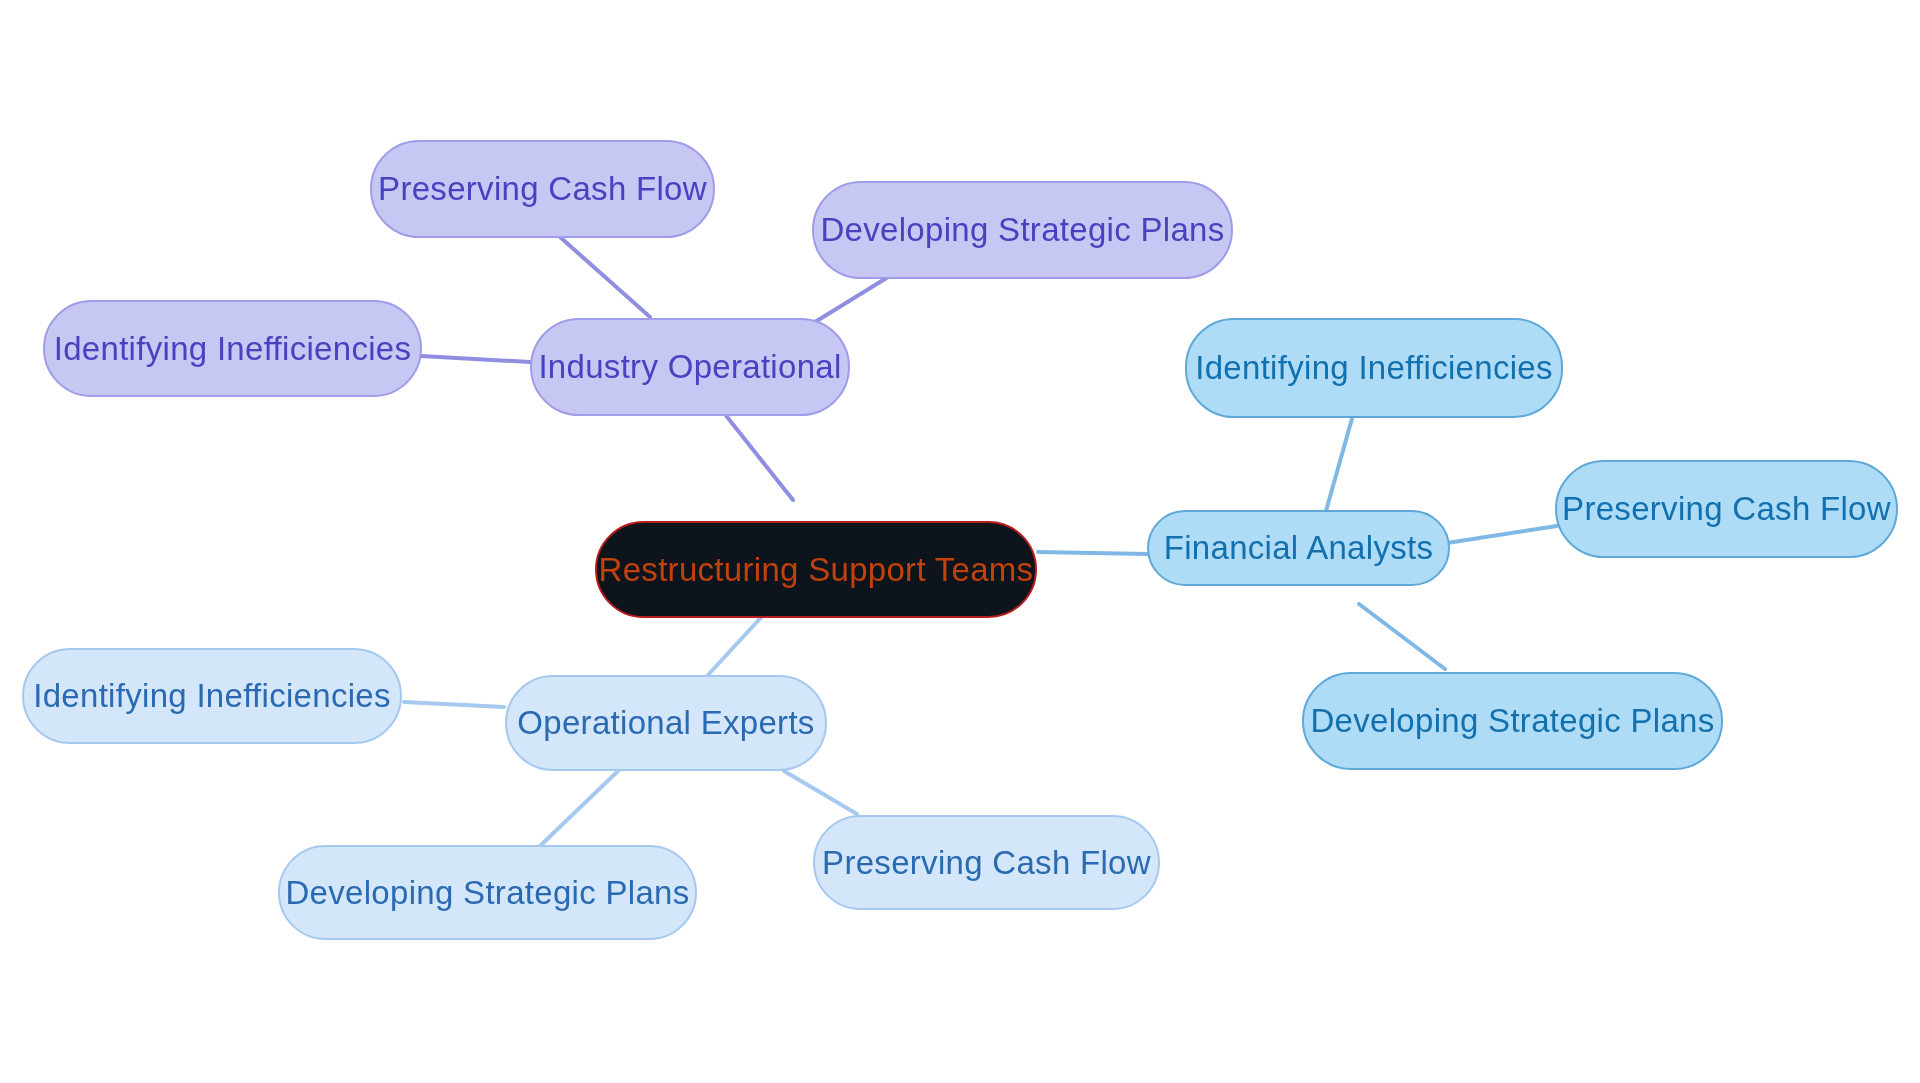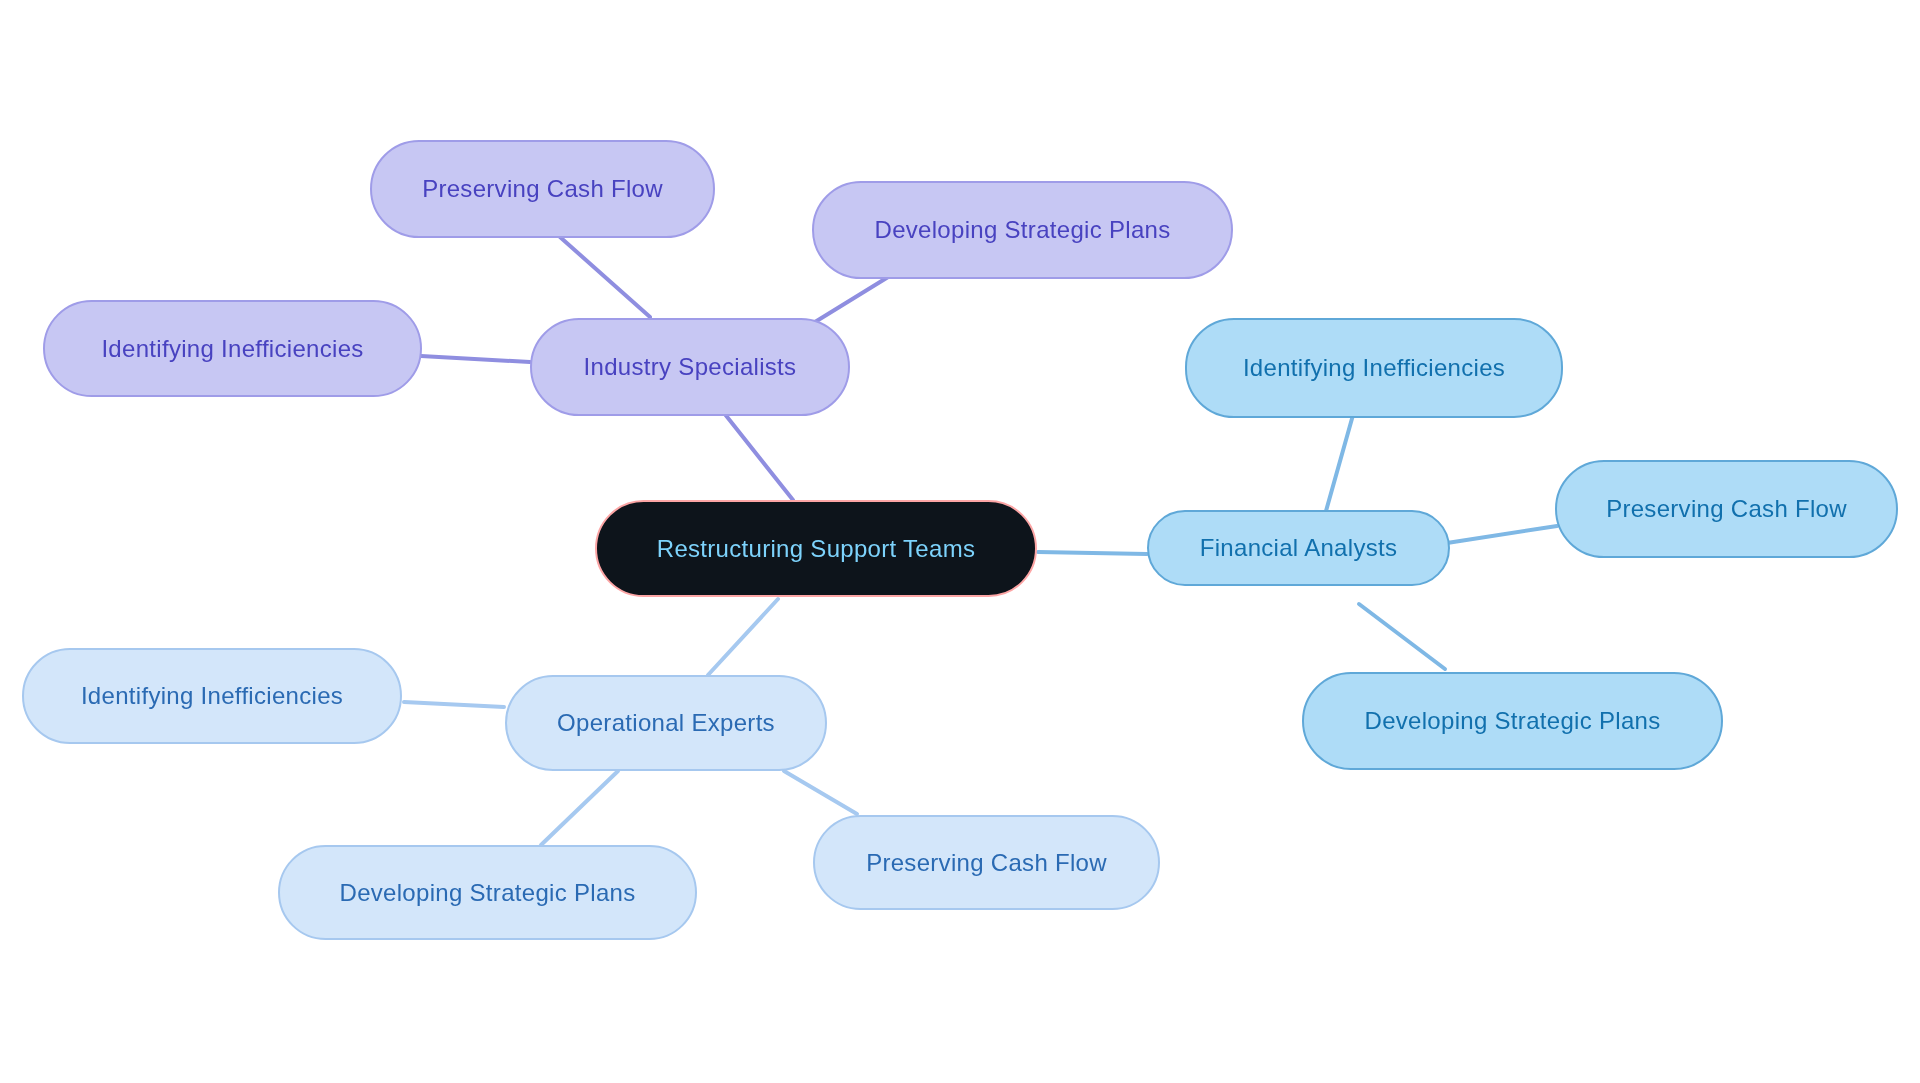--- a/index.html
+++ b/index.html
@@ -26,30 +26,31 @@
   .edge.financial   { stroke: #7fb8e5; stroke-width: 4; }
   .edge.operational { stroke: #a6c9f0; stroke-width: 4; }
 
   .node {
     position: absolute;
     display: flex;
     align-items: center;
     justify-content: center;
     border-radius: 49px;
     box-sizing: border-box;
-    font-size: 24px;
+    font-size: 33px;
     letter-spacing: 0.3px;
     white-space: nowrap;
     cursor: pointer;
     user-select: none;
   }
   .node.central {
     background: #0d141b;
-    color: #7dd3fc;
-    border: 2px solid #fca5a5;
+    color: #c2410c;
+    border: 2px solid #b91c1c;
+    margin-top: 21px;
   }
   .node.industry {
     background: #c7c7f3;
     border: 2px solid #9f9ce8;
     color: #4842c0;
   }
   .node.financial {
     background: #aedcf7;
     border: 2px solid #5fa8d8;
     color: #1170ad;
@@ -78,21 +79,21 @@
     <line class="edge financial" x1="1359" y1="604" x2="1445" y2="669"></line>
 
     <line class="edge operational" x1="778" y1="599" x2="708" y2="675"></line>
     <line class="edge operational" x1="404" y1="702" x2="504" y2="707"></line>
     <line class="edge operational" x1="618" y1="771" x2="541" y2="845"></line>
     <line class="edge operational" x1="784" y1="771" x2="857" y2="814"></line>
   </svg>
 
   <div class="node central" style="left:595px; top:500px; width:442px; height:97px;">Restructuring Support Teams</div>
 
-  <div class="node industry" style="left:530px; top:318px; width:320px; height:98px;">Industry Specialists</div>
+  <div class="node industry" style="left:530px; top:318px; width:320px; height:98px;">Industry Operational</div>
   <div class="node industry" style="left:370px; top:140px; width:345px; height:98px;">Preserving Cash Flow</div>
   <div class="node industry" style="left:812px; top:181px; width:421px; height:98px;">Developing Strategic Plans</div>
   <div class="node industry" style="left:43px; top:300px; width:379px; height:97px;">Identifying Inefficiencies</div>
 
   <div class="node financial" style="left:1147px; top:510px; width:303px; height:76px;">Financial Analysts</div>
   <div class="node financial" style="left:1185px; top:318px; width:378px; height:100px;">Identifying Inefficiencies</div>
   <div class="node financial" style="left:1555px; top:460px; width:343px; height:98px;">Preserving Cash Flow</div>
   <div class="node financial" style="left:1302px; top:672px; width:421px; height:98px;">Developing Strategic Plans</div>
 
   <div class="node operational" style="left:505px; top:675px; width:322px; height:96px;">Operational Experts</div>

